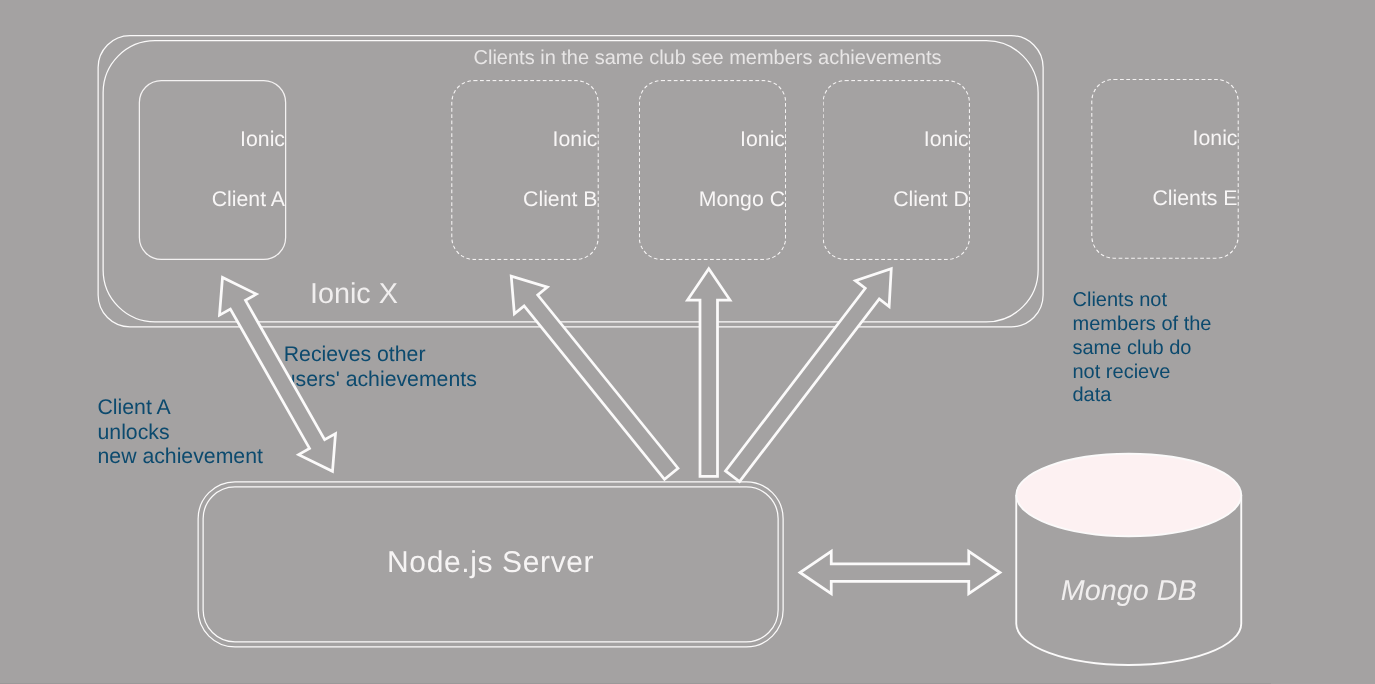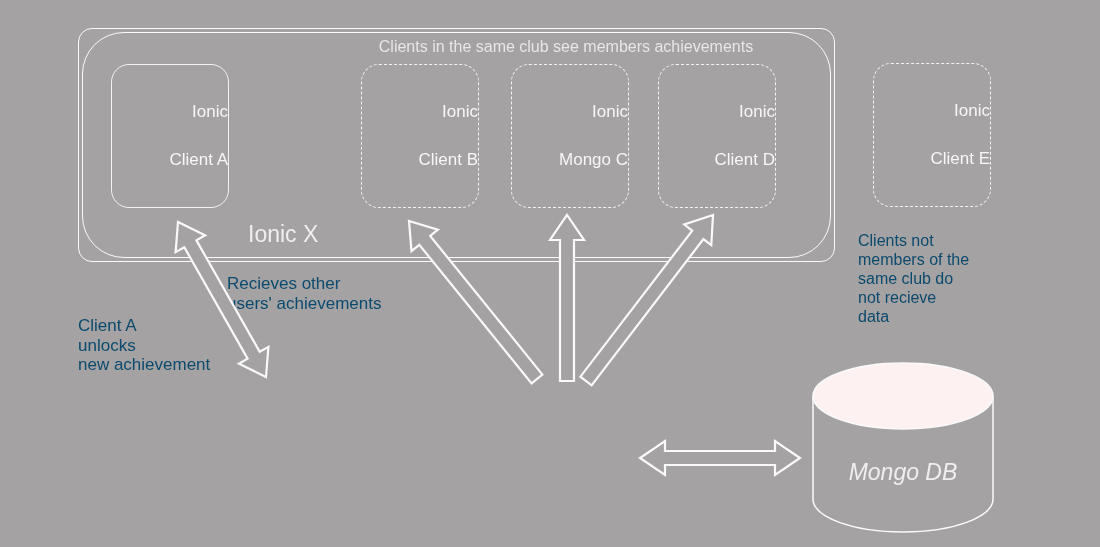--- a/index.html
+++ b/index.html
@@ -13,21 +13,21 @@
   }
   
   .double-box{
     position:absolute;border:1.6px solid var(--line);box-sizing:border-box;
   }
   .double-box::before{
     content:"";position:absolute;inset:2.6px;border:1.2px solid var(--line);
     border-radius:inherit;pointer-events:none;
   }
   .club{
-    left:78px;top:28px;width:757px;height:234px;border-radius:14px;
+    left:78px;top:28px;width:757px;height:234px;border-radius:26px;
   }
   .club::before{border-radius:42px;}
   .server{
     left:158px;top:385px;width:469px;height:133px;border-radius:30px;
   }
   .server::before{border-radius:26px;}
   .server-label{
     position:absolute;left:0;right:0;top:50%;transform:translateY(-54%);
     text-align:center;font-size:24px;color:#f6f4f4;letter-spacing:.5px;
   }
@@ -84,35 +84,38 @@
     <div class="client" style="left:579px;top:35px;" data-border="dashed">
       <div>Ionic</div>
       <div>Client D</div>
     </div>
 
     <div class="club-label">Ionic X</div>
   </div>
 
   <div class="client" style="left:873px;top:63px;" data-border="dashed">
     <div>Ionic</div>
-    <div>Client E</div>
+    <div>Clients E</div>
   </div>
 
   <div class="note note-outside">Clients not
 members of the
 same club do
 not recieve
 data</div>
 
   <div class="note note-unlock">Client A
 unlocks
 new achievement</div>
   <div class="note note-receive">Recieves other
 users' achievements</div>
 
+  <div class="double-box server">
+    <div class="server-label">Node.js Server</div>
+  </div>
 
   <svg class="layer" id="arrow-layer" width="1100" height="547" viewBox="0 0 1100 547">
     <g>
       <path d="M 813 396 L 813 499 A 90 33 0 0 0 993 499 L 993 396" stroke="#fbfafa" stroke-width="1.5" fill="#a4a2a2"></path>
       <ellipse cx="903" cy="396" rx="90" ry="33" stroke="#fbfafa" stroke-width="1.5" fill="#fdf1f2"></ellipse>
     </g>
   <polygon points="266.0,377.0 268.4,346.9 259.7,351.8 196.4,240.3 205.1,235.3 178.0,222.0 175.6,252.1 184.3,247.2 247.6,358.7 238.9,363.7" fill="#a4a2a2" stroke="#fbfafa" stroke-width="2.2"></polygon>
       <polygon points="542.4,374.6 430.2,236.0 437.9,229.7 409.0,221.0 411.5,251.1 419.3,244.8 531.6,383.4" fill="#a4a2a2" stroke="#fbfafa" stroke-width="2.2"></polygon>
       <polygon points="574.0,381.0 574.0,240.0 584.0,240.0 567.0,215.0 550.0,240.0 560.0,240.0 560.0,381.0" fill="#a4a2a2" stroke="#fbfafa" stroke-width="2.2"></polygon>
       <polygon points="591.6,385.3 703.4,239.1 711.3,245.2 713.0,215.0 684.3,224.5 692.2,230.6 580.4,376.7" fill="#a4a2a2" stroke="#fbfafa" stroke-width="2.2"></polygon>

